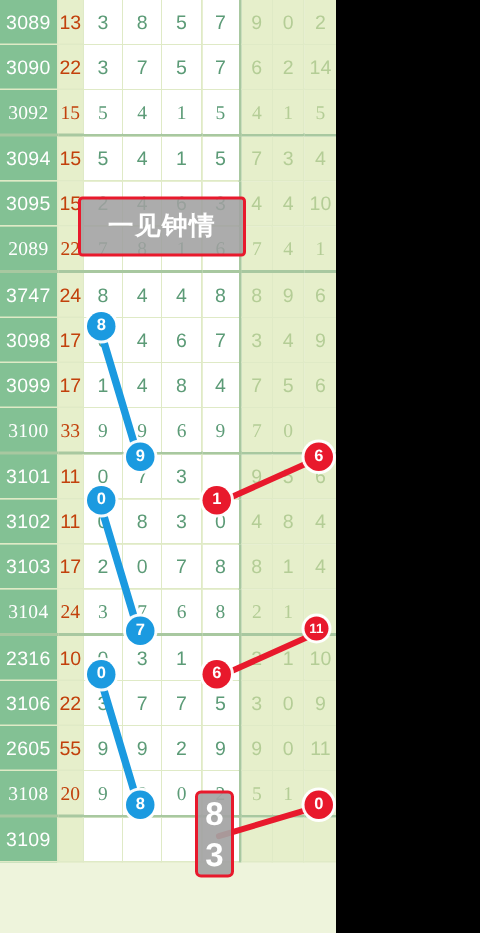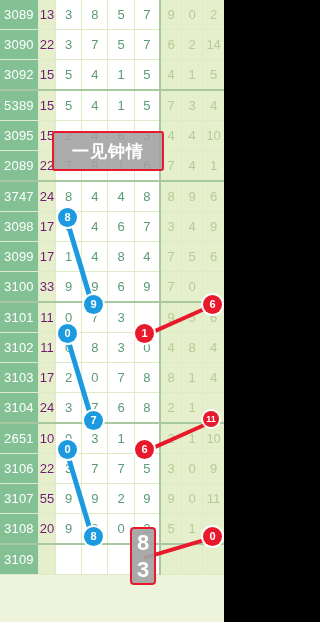--- a/index.html
+++ b/index.html
@@ -46,40 +46,40 @@
   td.label {
     background: #83c194;
     color: #ffffff;
     font-size: 8px;
     letter-spacing: .2px;
     border-right: 1px solid #76b789;
     border-bottom: 1px solid #76b789;
   }
   td.sum {
     background: #e6efcb;
-    color: #701a75;
+    color: #c2410c;
     font-size: 8px;
     border-right: 2px solid #a8c8a0;
   }
   td.dig {
     background: #ffffff;
     color: #5c9b77;
     font-size: 15px;
     font-weight: 400;
     position: relative;
   }
   td.dig.last { border-right: 2px solid #a8c8a0; }
   td.ext {
     background: #e6efcb;
     color: #b4cd96;
     font-size: 9px;
     position: relative;
   }
   td.ext.last { border-right: none; }
-  tr.sep td { border-bottom: 2px solid #a8c8a0; }
+  tr.sep td { border-bottom: 2px solid #a8c8a0; font-family: Liberation Serif, serif; }
 
   
   .bubble {
     position: absolute;
     width: 19px; height: 19px;
     border-radius: 50%;
     color: #fff;
     font-size: 11px;
     font-weight: bold;
     line-height: 19px;
@@ -183,21 +183,21 @@
             <td class="sum">15</td>
             <td class="dig">5</td>
             <td class="dig">4</td>
             <td class="dig">1</td>
             <td class="dig last">5</td>
             <td class="ext">4</td>
             <td class="ext">1</td>
             <td class="ext last">5</td>
           </tr>
           <tr>
-            <td class="label">5389</td>
+            <td class="label">3094</td>
             <td class="sum">15</td>
             <td class="dig">5</td>
             <td class="dig">4</td>
             <td class="dig">1</td>
             <td class="dig last">5</td>
             <td class="ext">7</td>
             <td class="ext">3</td>
             <td class="ext last">4</td>
           </tr>
           <tr>
@@ -304,21 +304,21 @@
             <td class="sum">24</td>
             <td class="dig">3</td>
             <td class="dig">7</td>
             <td class="dig">6</td>
             <td class="dig last">8</td>
             <td class="ext">2</td>
             <td class="ext">1</td>
             <td class="ext last"></td>
           </tr>
           <tr>
-            <td class="label">2651</td>
+            <td class="label">2316</td>
             <td class="sum">10</td>
             <td class="dig">0</td>
             <td class="dig">3</td>
             <td class="dig">1</td>
             <td class="dig last"></td>
             <td class="ext">2</td>
             <td class="ext">1</td>
             <td class="ext last">10</td>
           </tr>
           <tr>
@@ -326,21 +326,21 @@
             <td class="sum">22</td>
             <td class="dig">3</td>
             <td class="dig">7</td>
             <td class="dig">7</td>
             <td class="dig last">5</td>
             <td class="ext">3</td>
             <td class="ext">0</td>
             <td class="ext last">9</td>
           </tr>
           <tr>
-            <td class="label">3107</td>
+            <td class="label">2605</td>
             <td class="sum">55</td>
             <td class="dig">9</td>
             <td class="dig">9</td>
             <td class="dig">2</td>
             <td class="dig last">9</td>
             <td class="ext">9</td>
             <td class="ext">0</td>
             <td class="ext last">11</td>
           </tr>
           <tr class="sep">

